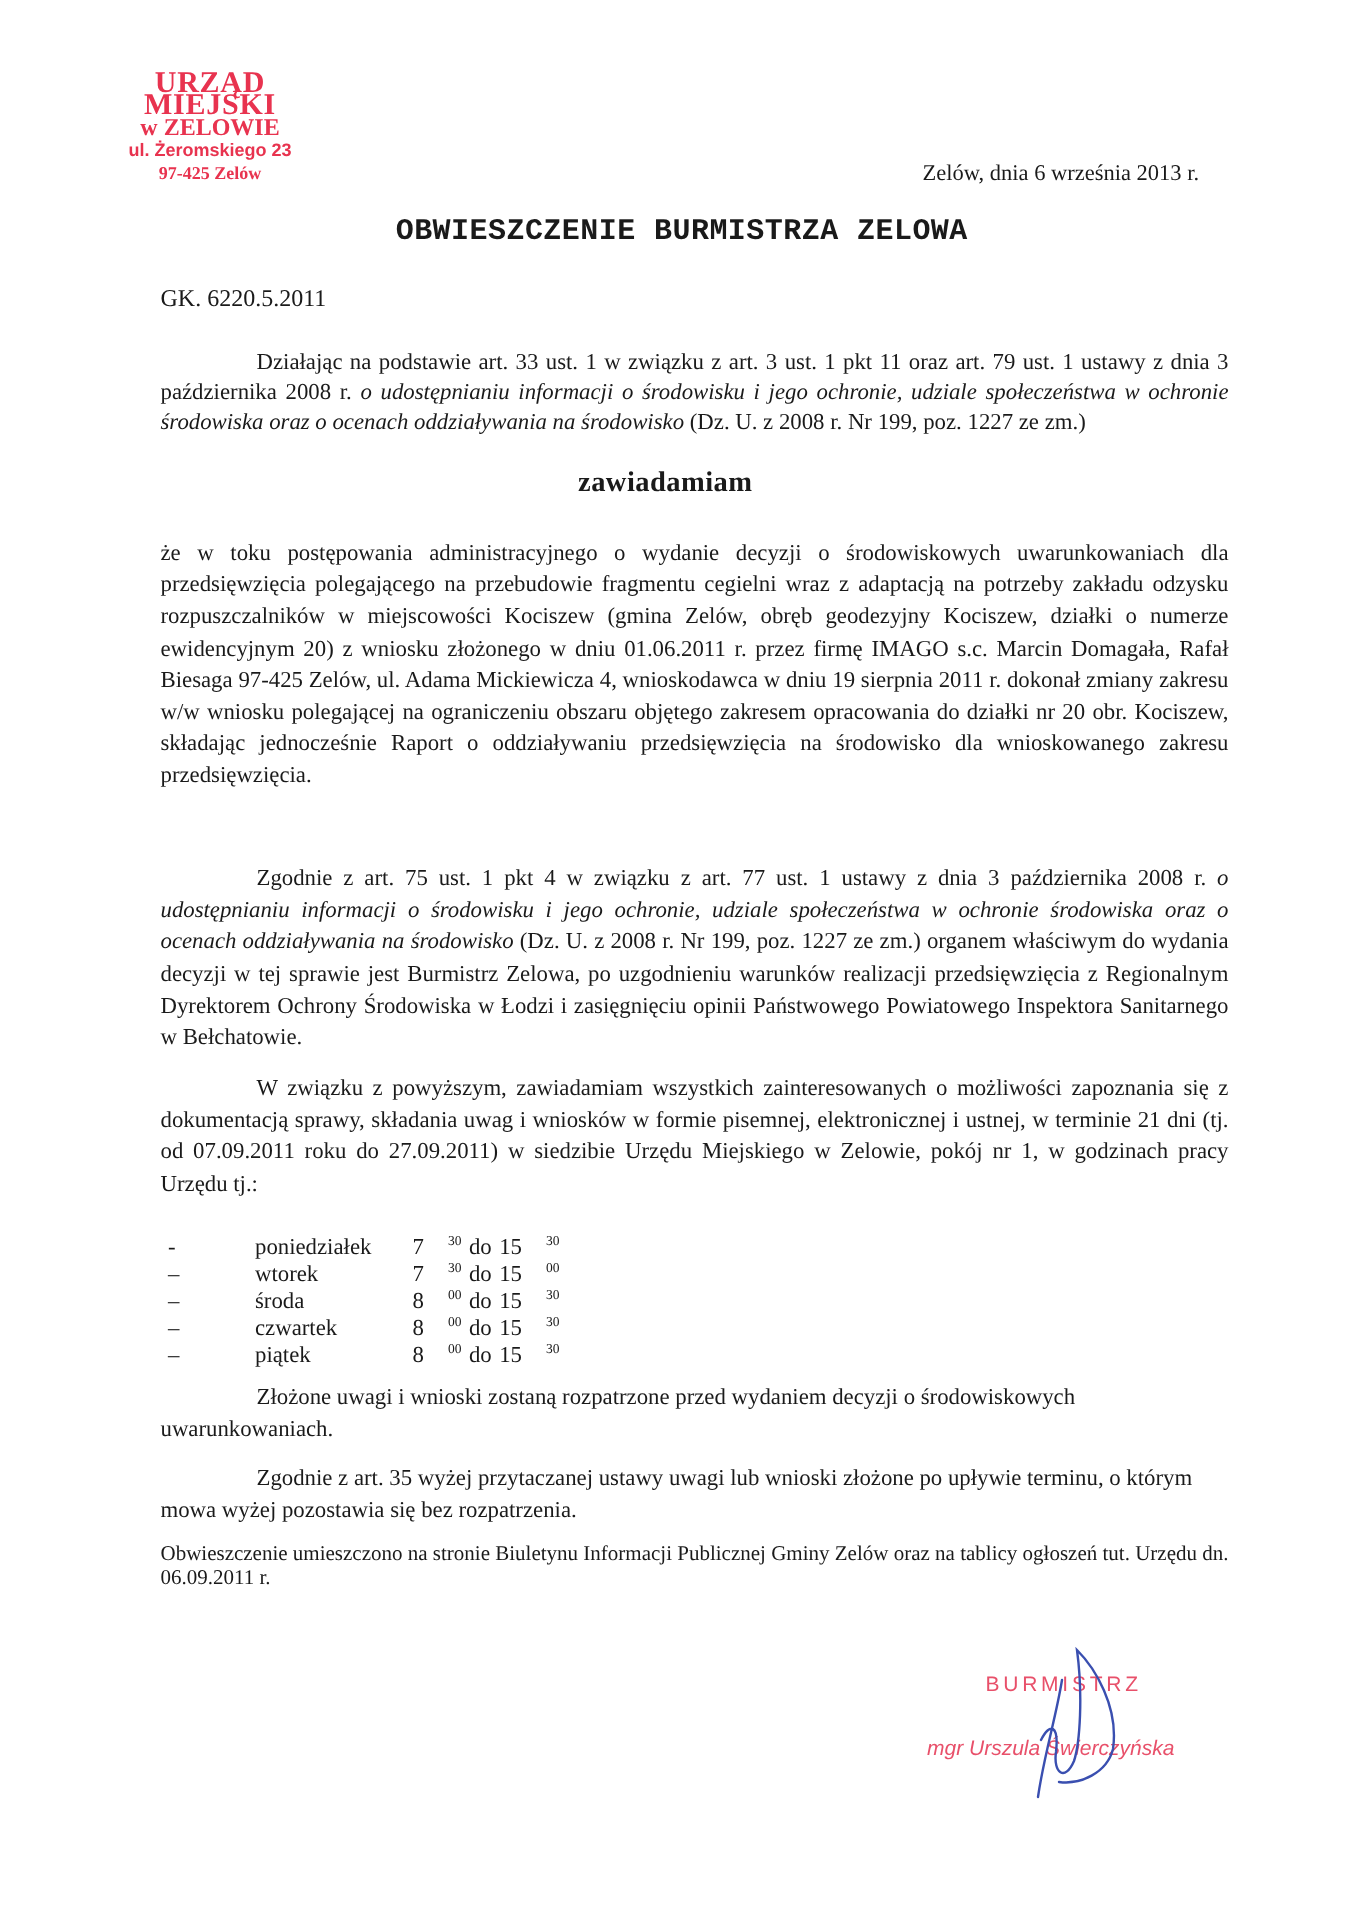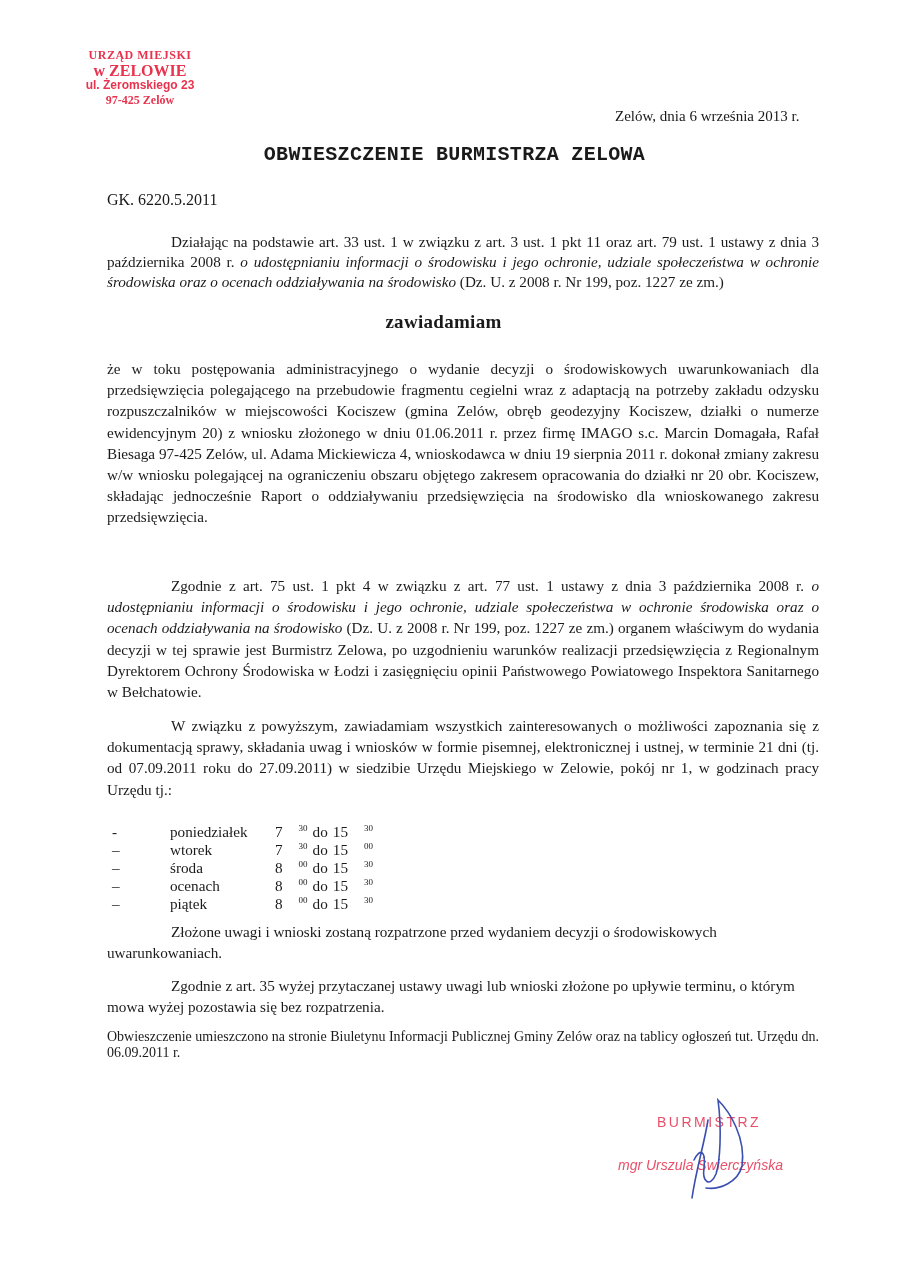--- a/index.html
+++ b/index.html
@@ -1,21 +1,21 @@
 <!DOCTYPE html>
 <html><head>
 <meta charset="utf-8">
 <style>
   html, body { margin: 0; padding: 0; background: #ffffff; }
   body { width: 909px; height: 1286px; position: relative; overflow: hidden;
          font-family: "Liberation Serif", serif; color: #1a1a1a; }
   .abs { position: absolute; }
   .stamp { left: 60px; top: 48px; width: 160px; text-align: center; color: #e8334f;
            line-height: 15px; }
-  .stamp .l1 { font-family: "Liberation Serif", serif; font-weight: bold; font-size: 12px; letter-spacing: 0.5px; }
+  .stamp .l1 { font-family: "Liberation Serif", serif; font-weight: bold; font-size: 20px; letter-spacing: 0.5px; }
   .stamp .l2 { font-family: "Liberation Serif", serif; font-weight: bold; font-size: 16px; }
   .stamp .l3 { font-family: "Liberation Sans", sans-serif; font-weight: bold; font-size: 12px; }
   .stamp .l4 { font-family: Liberation Serif, serif; font-weight: bold; font-size: 12px; }
   .date { left: 615px; top: 108px; font-size: 15px; }
   .title { left: 0; width: 909px; top: 143px; text-align: center; font-weight: bold; font-size: 20px; letter-spacing: 0.3px; font-family: Liberation Mono, monospace; }
   .ref { left: 107px; top: 191px; font-size: 16px; }
   .para { left: 107px; width: 712px; font-size: 15.2px; line-height: 20px; text-align: justify; }
   .indent { text-indent: 64px; }
   .announce { left: 0; width: 887px; top: 311px; text-align: center; font-weight: bold; font-size: 19px; letter-spacing: 0.3px; }
   .hours { left: 112px; top: 823px; font-size: 15.2px; line-height: 18px; }
@@ -74,21 +74,21 @@
     </div>
     <div class="row">
       <span class="dash">–</span>
       <span class="day">środa</span>
       <span><span>8</span><sup>00</sup></span>
       <span style="margin:0 5px">do</span>
       <span><span>15</span><sup>30</sup></span>
     </div>
     <div class="row">
       <span class="dash">–</span>
-      <span class="day">ocenach</span>
+      <span class="day">czwartek</span>
       <span><span>8</span><sup>00</sup></span>
       <span style="margin:0 5px">do</span>
       <span><span>15</span><sup>30</sup></span>
     </div>
     <div class="row">
       <span class="dash">–</span>
       <span class="day">piątek</span>
       <span><span>8</span><sup>00</sup></span>
       <span style="margin:0 5px">do</span>
       <span><span>15</span><sup>30</sup></span>

